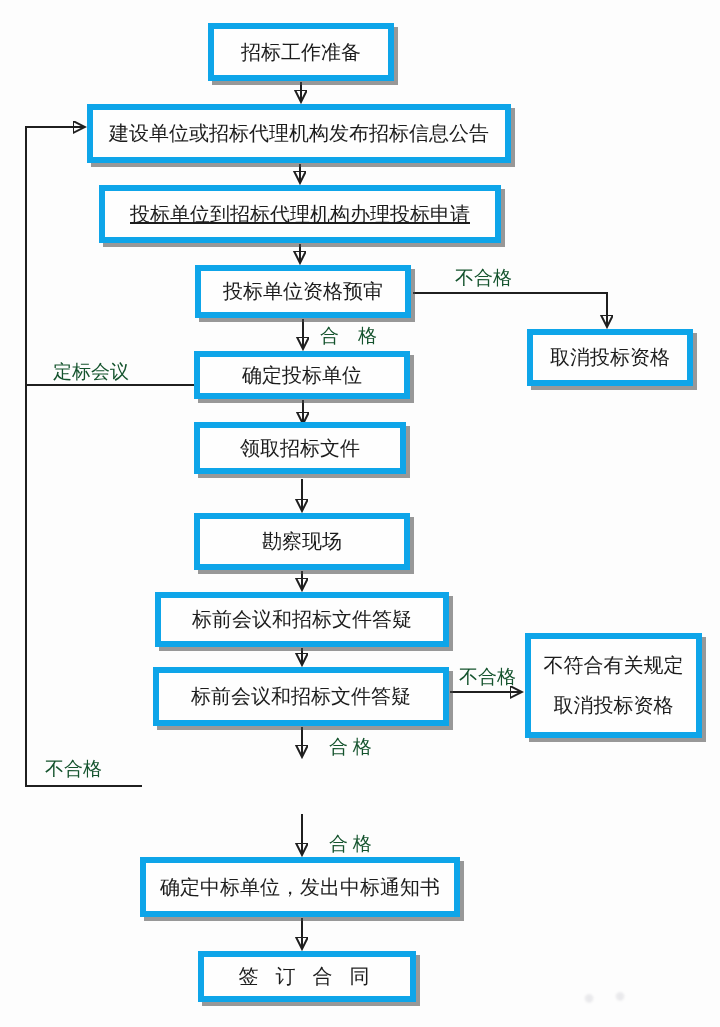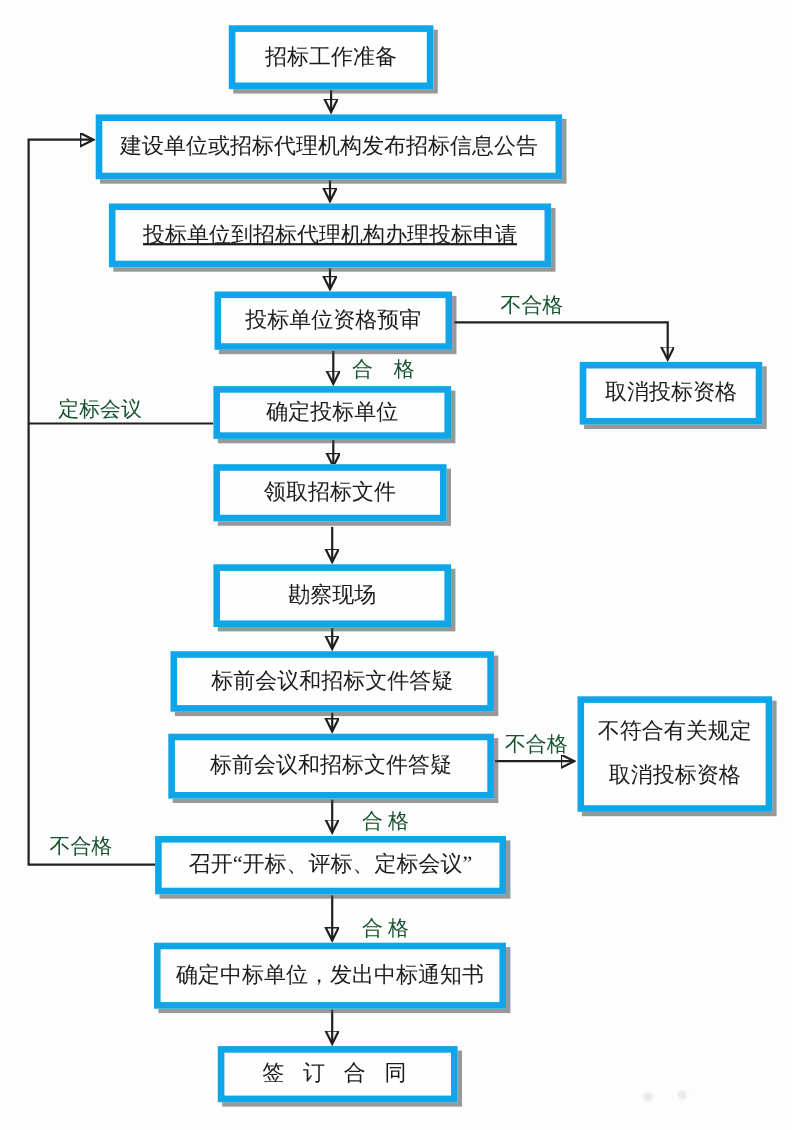--- a/index.html
+++ b/index.html
@@ -106,21 +106,20 @@
 
   <div class="node" style="left:155px; top:592px; width:294px; height:55px;">标前会议和招标文件答疑</div>
 
   <div class="node" style="left:153px; top:667px; width:296px; height:59px;">标前会议和招标文件答疑</div>
 
   <div class="node two-line" style="left:525px; top:633px; width:177px; height:105px;">
     <span>不符合有关规定</span>
     <span>取消投标资格</span>
   </div>
 
-  <div class="node" style="left:141px; top:760px; width:319px; height:53px;">召开“开标、评标、定标会议”</div>
 
   <div class="node sign-box" style="left:198px; top:951px; width:218px; height:51px;">签 订 合 同</div>
 
   <div class="node" style="left:140px; top:857px; width:320px; height:60px;">确定中标单位，发出中标通知书</div>
 
   <span class="edge-label" style="left:455px; top:265px;">不合格</span>
 
   <span class="edge-label" style="left:320px; top:323px;">合　格</span>
 
   <span class="edge-label" style="left:53px; top:359px;">定标会议</span>

